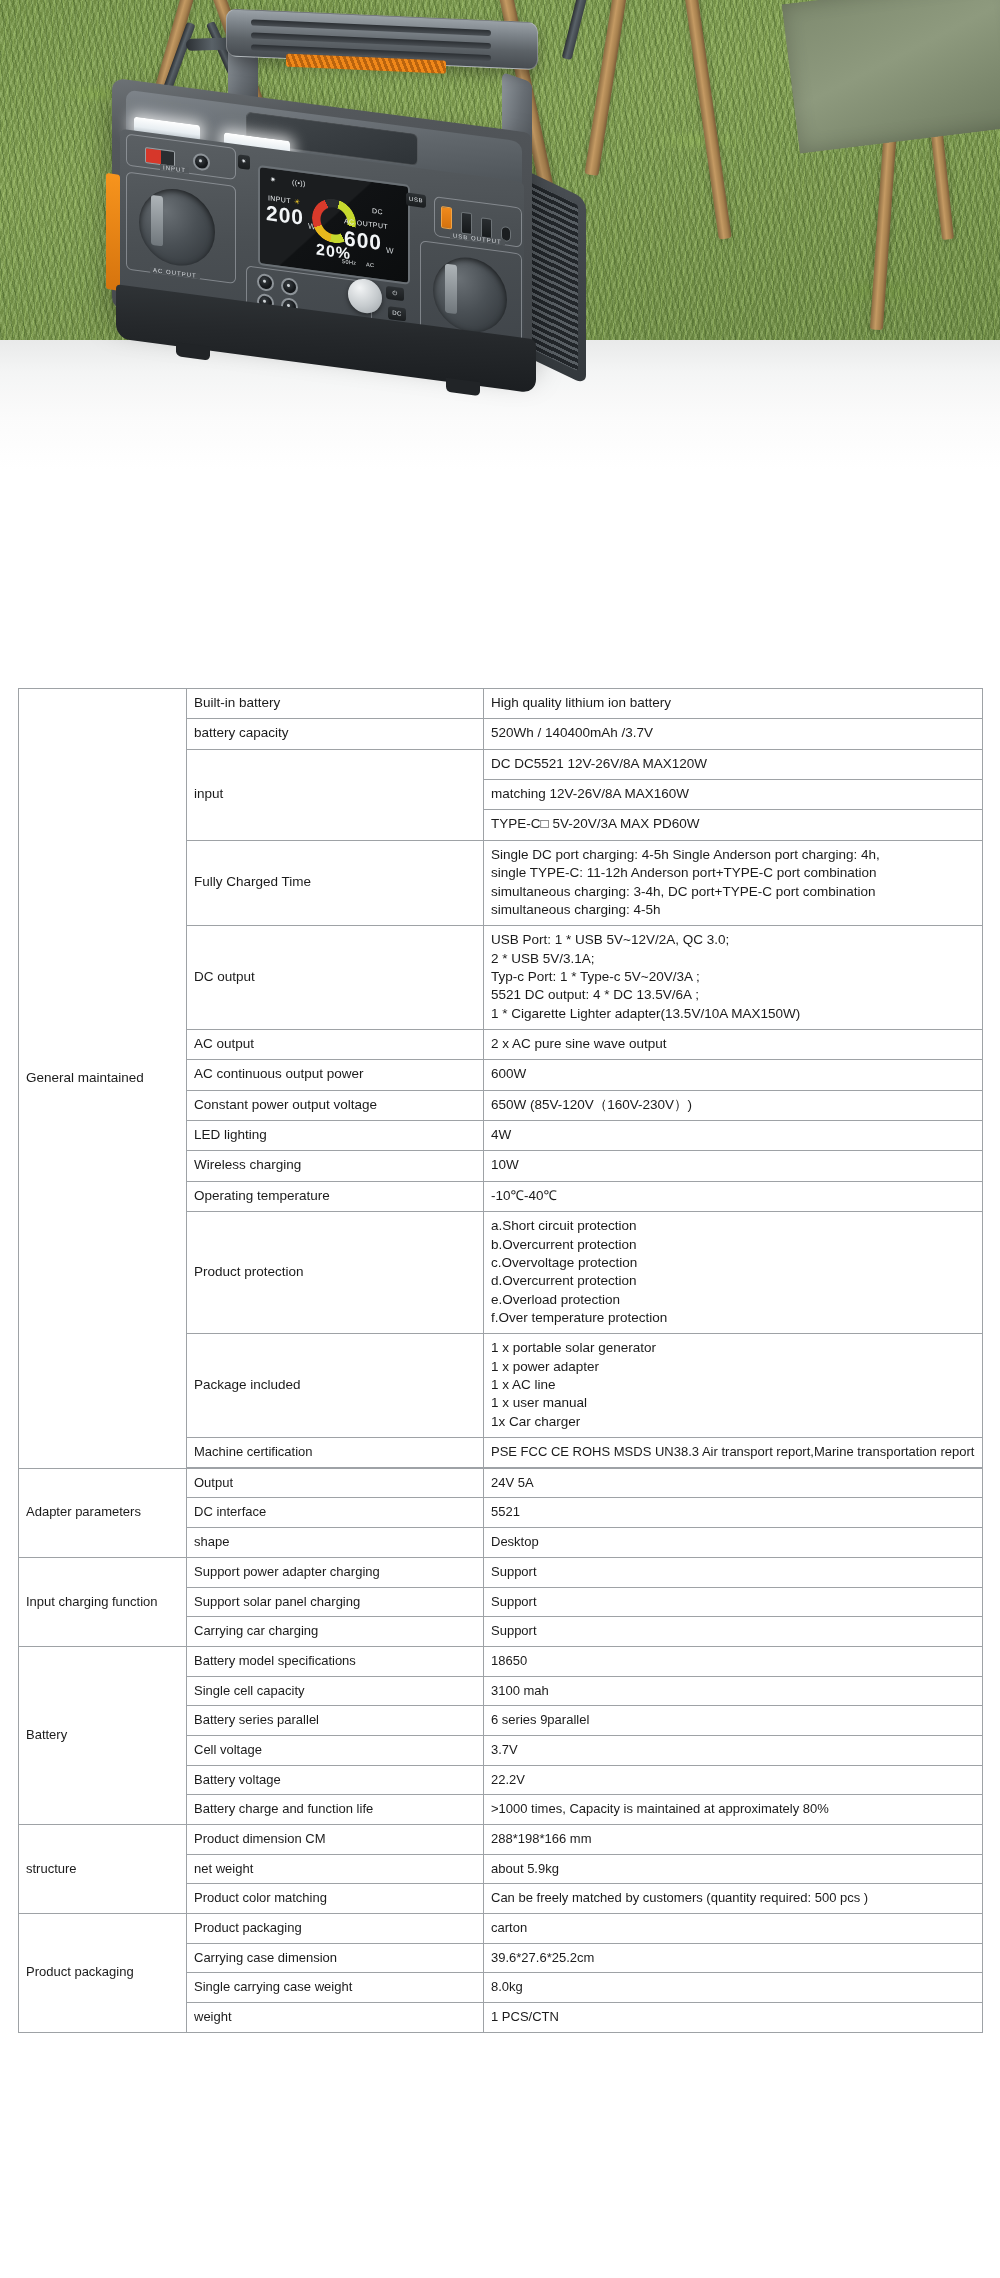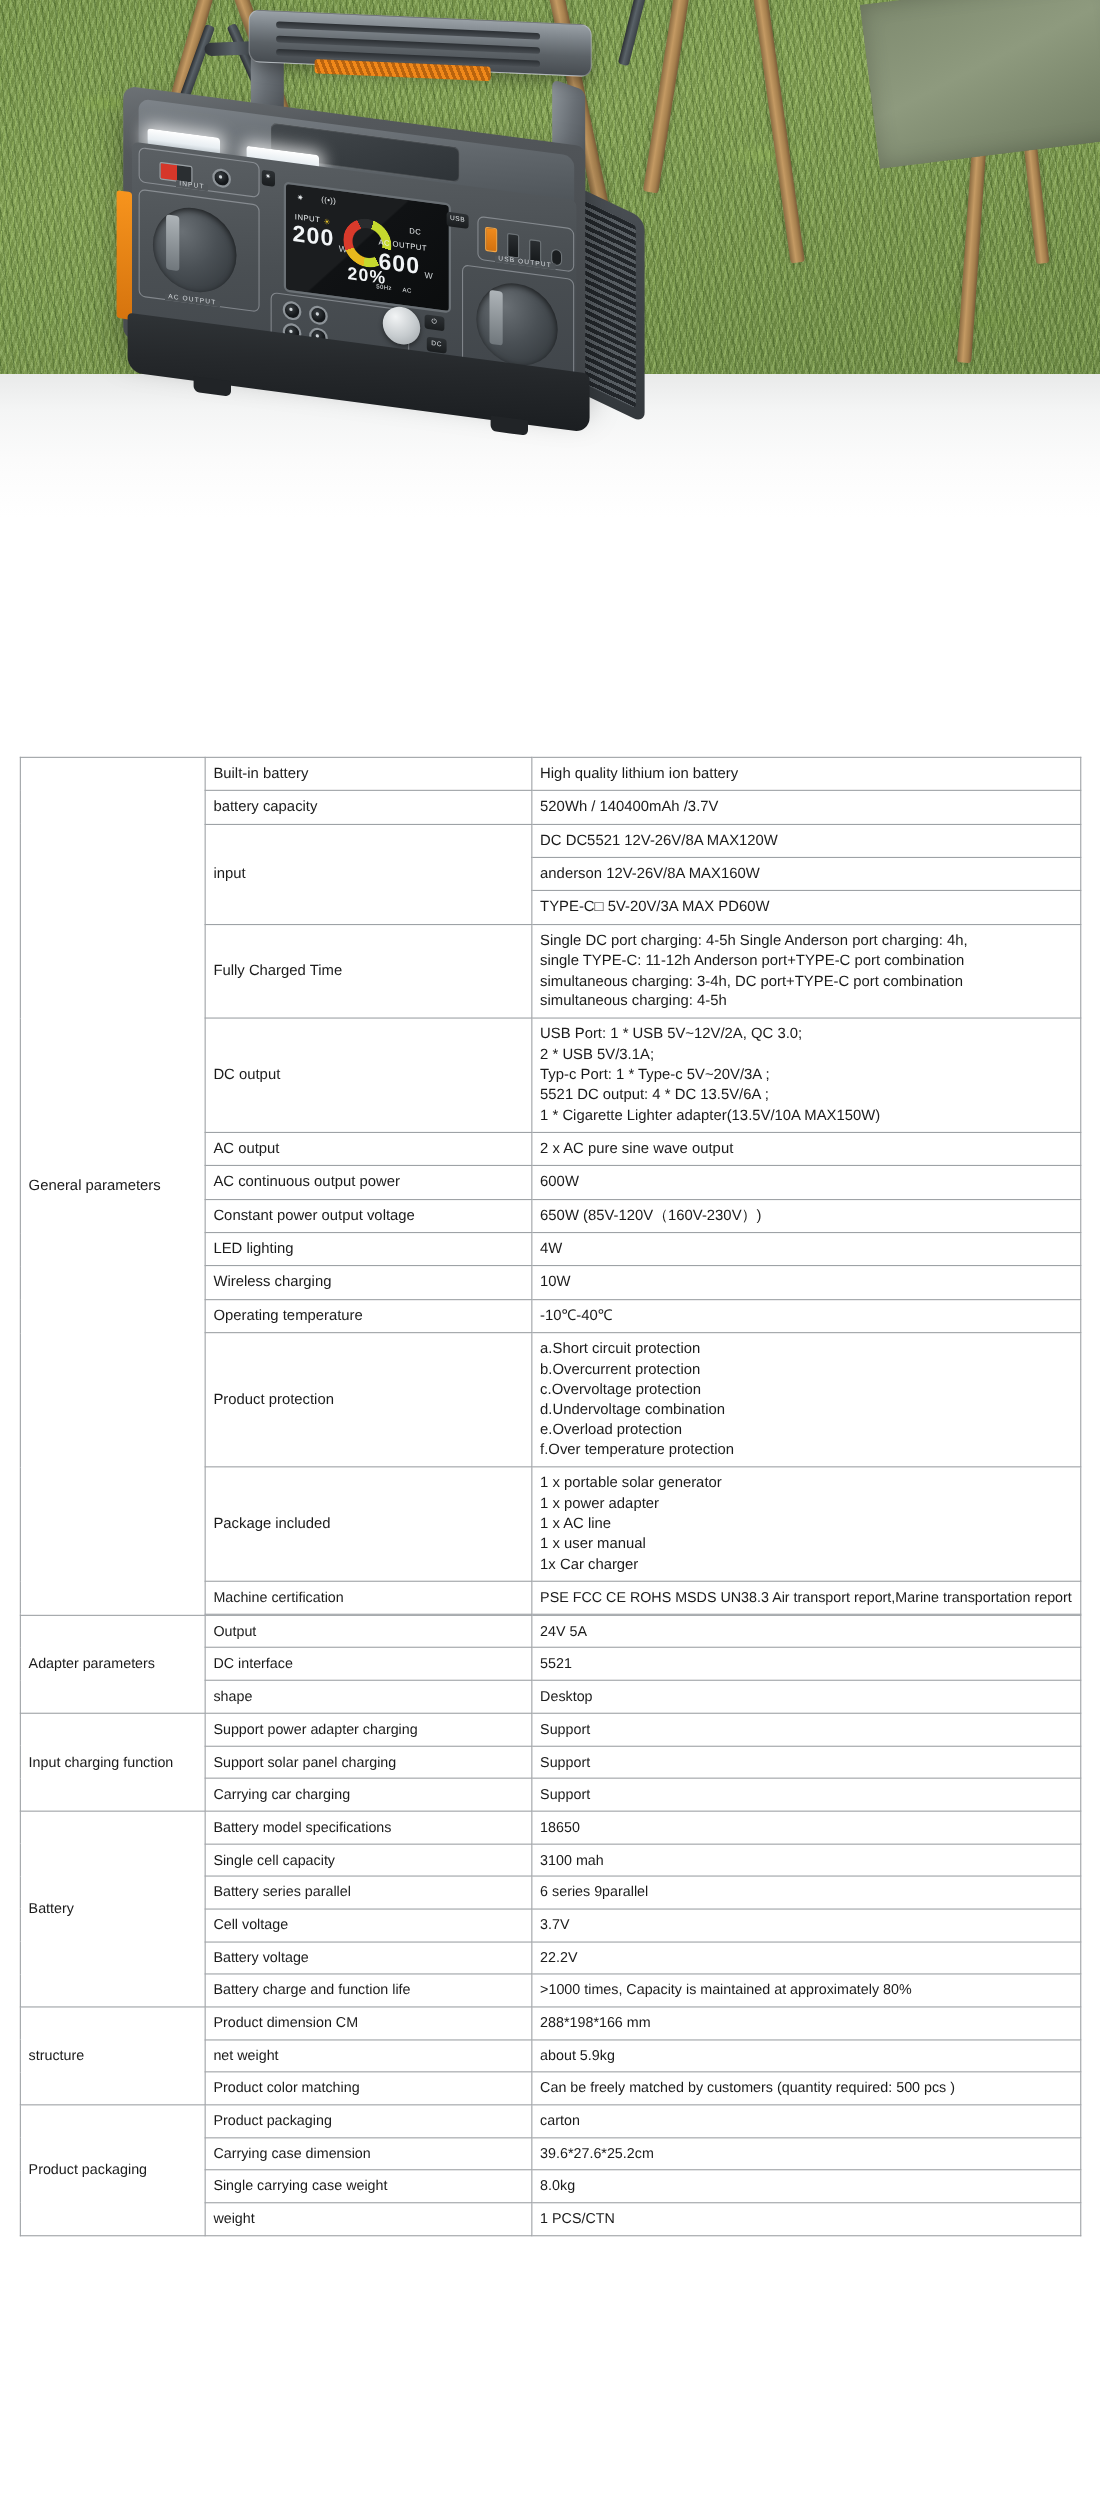--- a/index.html
+++ b/index.html
@@ -474,34 +474,34 @@
 <div class="spec-wrap">
   <table class="spec">
     <colgroup>
         <col class="c1">
         <col class="c2">
         <col class="c3">
       </colgroup>
     <tbody>
 
       <tr>
-        <td class="grp" rowspan="19">General parameters</td>
+        <td class="grp" rowspan="19">General maintained</td>
         <td>Built-in battery</td>
         <td>High quality lithium ion battery</td>
       </tr>
       <tr>
         <td>battery capacity</td>
         <td>520Wh / 140400mAh /3.7V</td>
       </tr>
       <tr>
         <td rowspan="3">input</td>
         <td>DC DC5521 12V-26V/8A  MAX120W</td>
       </tr>
       <tr>
-        <td>anderson  12V-26V/8A  MAX160W</td>
+        <td>matching  12V-26V/8A  MAX160W</td>
       </tr>
       <tr>
         <td>TYPE-C□  5V-20V/3A MAX PD60W</td>
       </tr>
       <tr>
         <td>Fully Charged Time</td>
         <td class="multi nowrapline">Single DC port charging: 4-5h Single Anderson port charging: 4h,
 single TYPE-C: 11-12h Anderson port+TYPE-C port combination
 simultaneous charging: 3-4h, DC port+TYPE-C port combination
 simultaneous charging: 4-5h</td>
@@ -536,21 +536,21 @@
       </tr>
       <tr>
         <td>Operating temperature</td>
         <td> -10℃-40℃</td>
       </tr>
       <tr>
         <td>Product protection</td>
         <td class="multi nowrapline">a.Short circuit protection
 b.Overcurrent protection
 c.Overvoltage protection
-d.Undervoltage combination
+d.Overcurrent protection
 e.Overload protection
 f.Over temperature protection</td>
       </tr>
       <tr>
         <td>Package included</td>
         <td class="multi nowrapline">1 x portable solar generator
 1 x power adapter
 1 x AC line
 1 x user manual
 1x Car charger</td>

